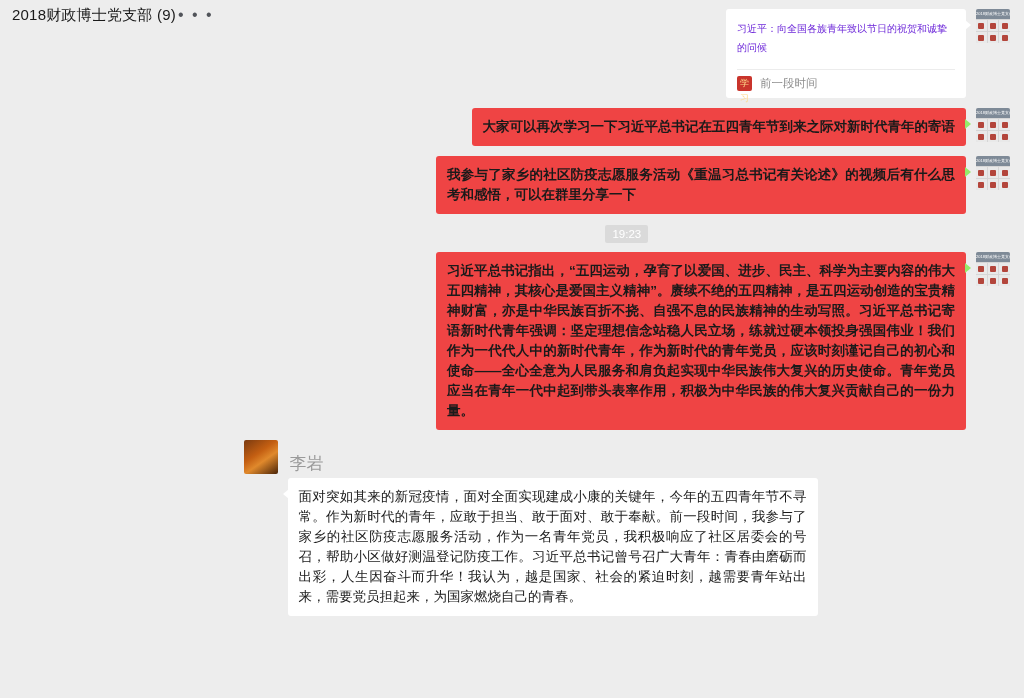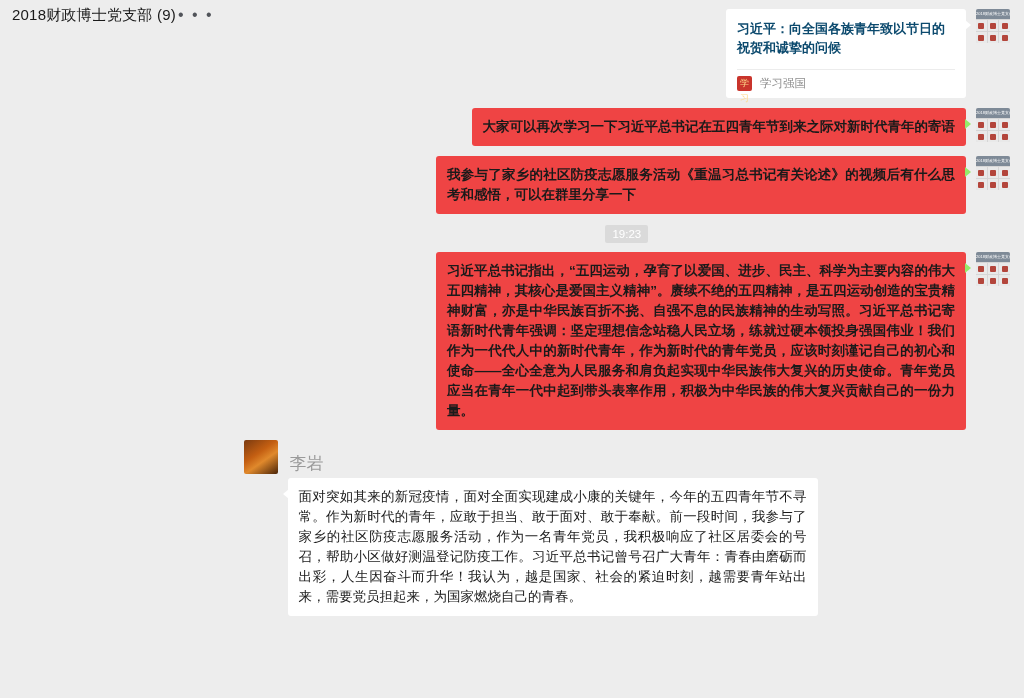--- a/index.html
+++ b/index.html
@@ -165,25 +165,24 @@
   .card::after {
     content: "";
     position: absolute;
     right: -5px; top: 11px;
     width: 0; height: 0;
     border-top: 5px solid transparent;
     border-bottom: 5px solid transparent;
     border-left: 6px solid #ffffff;
   }
   .card-title {
-    font-size: 13px;
+    font-size: 10px;
     line-height: 19px;
-    color: #0c4a6e;
+    color: #6d28d9;
     margin-bottom: 12px;
-    font-weight: bold;
   }
   .card-body {
     display: flex;
     justify-content: space-between;
     align-items: flex-start;
   }
   .card-sub {
     font-size: 11.5px;
     color: #9b9b9b;
     padding-top: 2px;
@@ -258,21 +257,21 @@
     <div class="more-btn">• • •</div>
   </div>
 
   <div class="messages">
 
     <div class="row right">
       <div class="card">
         <div class="card-title">习近平：向全国各族青年致以节日的祝贺和诚挚的问候</div>
         <div class="card-footer">
           <div class="src-icon">学习</div>
-          <div class="src-name">学习强国</div>
+          <div class="src-name">前一段时间</div>
         </div>
       </div>
       <div class="avatar right">
         <div class="avatar-grid">
           <div class="topbar">2018财政博士党支部</div>
           <div class="cell"></div>
             <div class="cell"></div>
             <div class="cell"></div>
           <div class="cell"></div>
             <div class="cell"></div>

